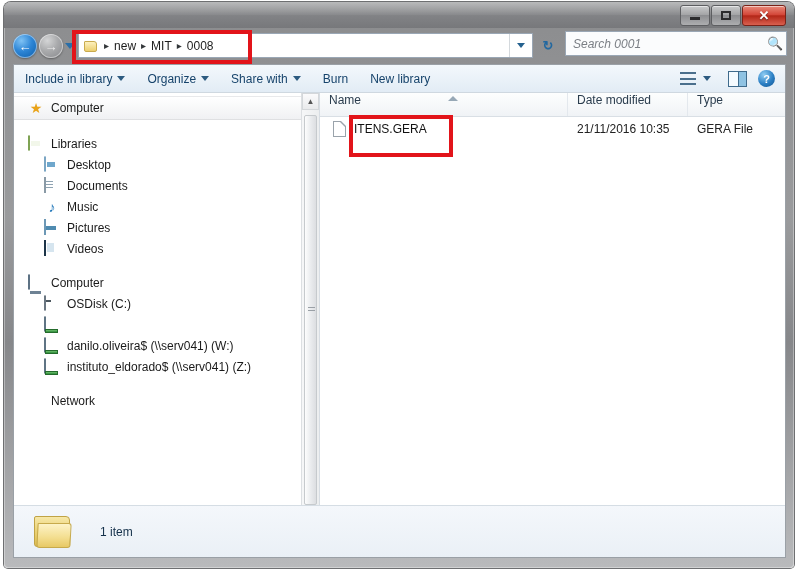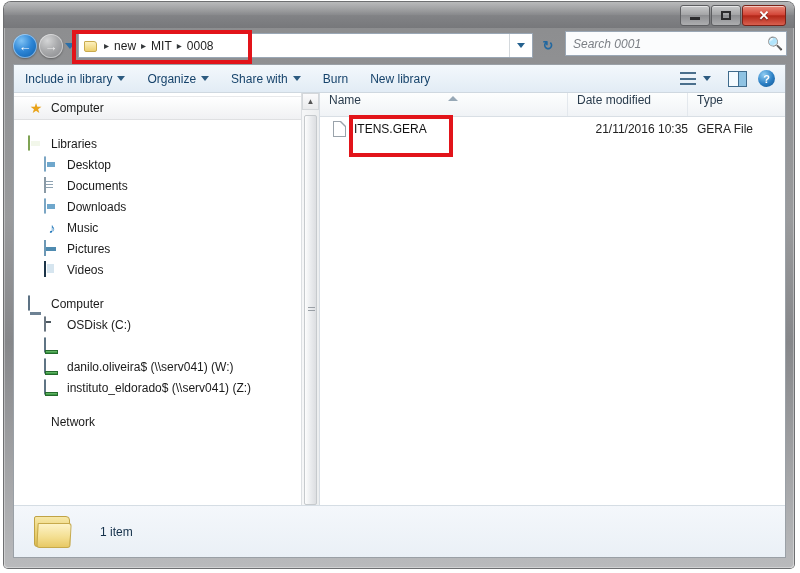--- a/index.html
+++ b/index.html
@@ -239,21 +239,21 @@
   .col.name{width:248px;}
   .col.date{width:120px;}
   .col.type{flex:1;border-right:none;}
   .sortarrow{
     position:absolute;left:128px;top:3px;width:0;height:0;
     border-left:5px solid transparent;border-right:5px solid transparent;
     border-bottom:5px solid #97a8b6;
   }
   .filerow{display:flex;align-items:center;height:24px;font-size:12px;color:#111;}
   .fcell-name{width:248px;display:flex;align-items:center;gap:8px;padding-left:13px;box-sizing:border-box;}
-  .fcell-date{width:120px;padding-left:9px;box-sizing:border-box;color:#222;text-align:right;}
+  .fcell-date{width:120px;padding-left:9px;box-sizing:border-box;color:#222;}
   .fcell-type{flex:1;padding-left:9px;box-sizing:border-box;color:#222;}
   .ic-file{
     width:13px;height:16px;flex:0 0 13px;position:relative;
     background:#ffffff;border:1px solid #9aa3ab;box-sizing:border-box;
   }
   .ic-file:after{
     content:"";position:absolute;right:-1px;top:-1px;
     border-left:5px solid transparent;border-top:5px solid #ffffff;
     filter:drop-shadow(-1px 1px 0 #9aa3ab);
   }
@@ -427,24 +427,20 @@
 
             <div class="navitem">
               <span class="ico"><span class="ic-folderblue"></span></span>
               <span>Desktop</span>
             </div>
             <div class="navitem">
               <span class="ico"><span class="ic-doc"></span></span>
               <span>Documents</span>
             </div>
             <div class="navitem">
-              <span class="ico"><span class="ic-folderblue"></span></span>
-              <span>Downloads</span>
-            </div>
-            <div class="navitem">
               <span class="ico ic-music">♪</span>
               <span>Music</span>
             </div>
             <div class="navitem">
               <span class="ico"><span class="ic-pic"></span></span>
               <span>Pictures</span>
             </div>
             <div class="navitem">
               <span class="ico"><span class="ic-video"></span></span>
               <span>Videos</span>

